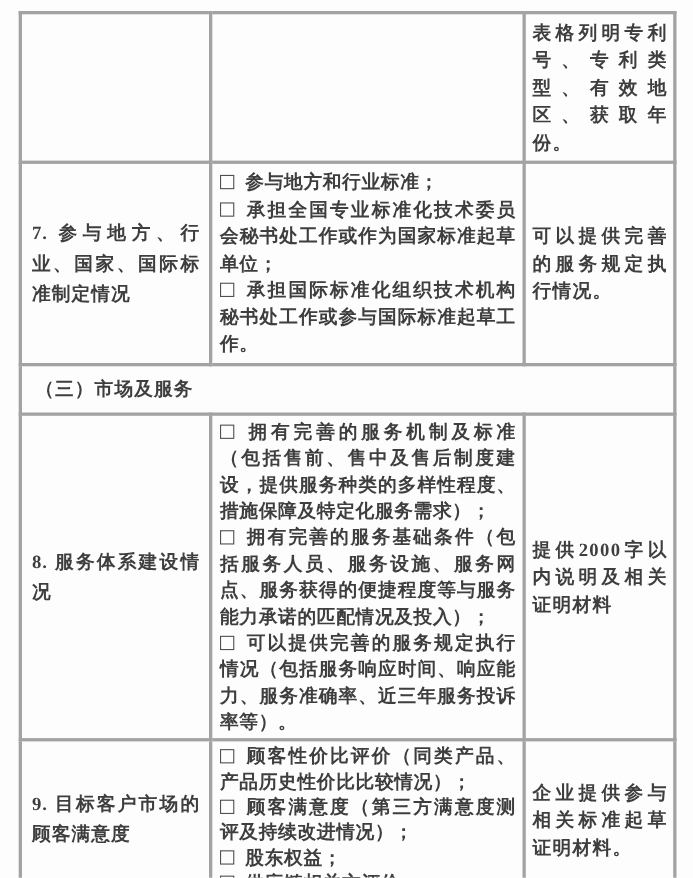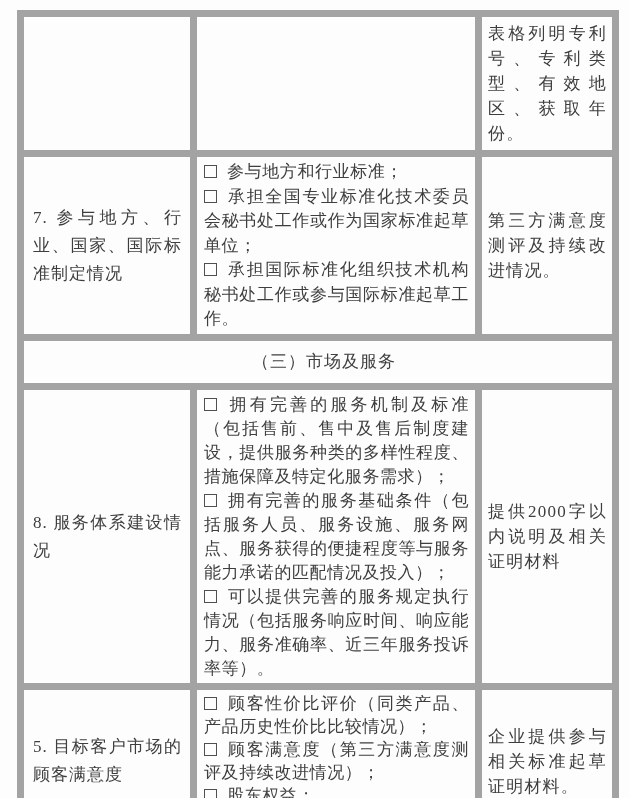--- a/index.html
+++ b/index.html
@@ -17,24 +17,25 @@
   }
   table.tbl {
     position: absolute;
     left: 17px; top: 10px;
     width: 595px;
     border-collapse: collapse;
     table-layout: fixed;
     border: 2px solid #474747;
   }
   table.tbl td {
-    border: 7px solid #a3a3a3;
+    border: 3px solid #a3a3a3;
     font-size: 17px;
     vertical-align: middle;
     overflow: hidden;
+    font-weight: bold;
   }
   
   td.c1 {
     padding: 4px 8px 4px 9px;
     text-align: justify;
     line-height: 28px;
     letter-spacing: 1px;
   }
   td.c2 {
     padding: 3px 6px 2px 7px;
@@ -48,21 +49,21 @@
     text-align: justify;
     line-height: 25px;
     letter-spacing: 1.2px;
   }
   tr.row-carry  td { height: 100px; }
   tr.row-7      td { height: 184px; }
   tr.row-section td {
     height: 42px;
     padding: 0 0 0 12px;
     vertical-align: middle;
-    text-align: center;
+    text-align: left;
     letter-spacing: 1px;
     line-height: 42px;
   }
   tr.row-8      td { height: 296px; }
   tr.row-8 td.c2 { line-height: 24px; margin-top: 28px; }
   tr.row-9      td { height: 143px; }
   tr.row-9 td.c2 { line-height: 23px; padding-top: 2px; }
   .check-item { text-align: justify; }
   .checkbox {
     display: inline-block;
@@ -95,42 +96,42 @@
       </tr>
 
       <tr class="row-7">
         <td class="c1"><span>7. 参与地方、行业、国家、国际标准制定情况</span></td>
         <td class="c2">
             <p class="check-item"><span class="checkbox"></span>参与地方和行业标准；</p>
             <p class="check-item"><span class="checkbox"></span>承担全国专业标准化技术委员会秘书处工作或作为国家标准起草单位；</p>
             <p class="check-item"><span class="checkbox"></span>承担国际标准化组织技术机构秘书处工作或参与国际标准起草工作。</p>
           </td>
         <td class="c3">
-            <span class="mat-text">第三方满意度测评及持续改进情况。</span>
+            <span class="mat-text">可以提供完善的服务规定执行情况。</span>
           </td>
       </tr>
 
       <tr class="row-section">
         <td colspan="3">（三）市场及服务</td>
       </tr>
 
       <tr class="row-8">
         <td class="c1"><span>8. 服务体系建设情况</span></td>
         <td class="c2">
             <p class="check-item"><span class="checkbox"></span>拥有完善的服务机制及标准（包括售前、售中及售后制度建设，提供服务种类的多样性程度、措施保障及特定化服务需求）；</p>
             <p class="check-item"><span class="checkbox"></span>拥有完善的服务基础条件（包括服务人员、服务设施、服务网点、服务获得的便捷程度等与服务能力承诺的匹配情况及投入）；</p>
             <p class="check-item"><span class="checkbox"></span>可以提供完善的服务规定执行情况（包括服务响应时间、响应能力、服务准确率、近三年服务投诉率等）。</p>
           </td>
         <td class="c3">
             <span class="mat-text">提供2000字以内说明及相关证明材料</span>
           </td>
       </tr>
 
       <tr class="row-9">
-        <td class="c1"><span>5. 目标客户市场的顾客满意度</span></td>
+        <td class="c1"><span>9. 目标客户市场的顾客满意度</span></td>
         <td class="c2">
             <p class="check-item"><span class="checkbox"></span>顾客性价比评价（同类产品、产品历史性价比比较情况）；</p>
             <p class="check-item"><span class="checkbox"></span>顾客满意度（第三方满意度测评及持续改进情况）；</p>
             <p class="check-item"><span class="checkbox"></span>股东权益；</p>
             <p class="check-item"><span class="checkbox"></span>供应链相关方评价。</p>
           </td>
         <td class="c3">
             <span class="mat-text">企业提供参与相关标准起草证明材料。</span>
           </td>
       </tr>

